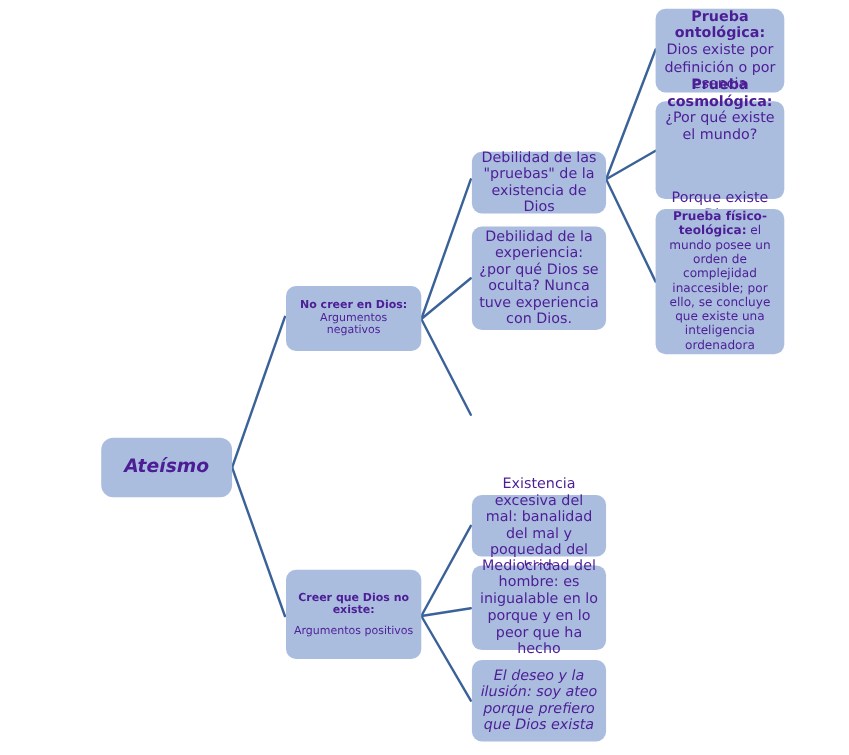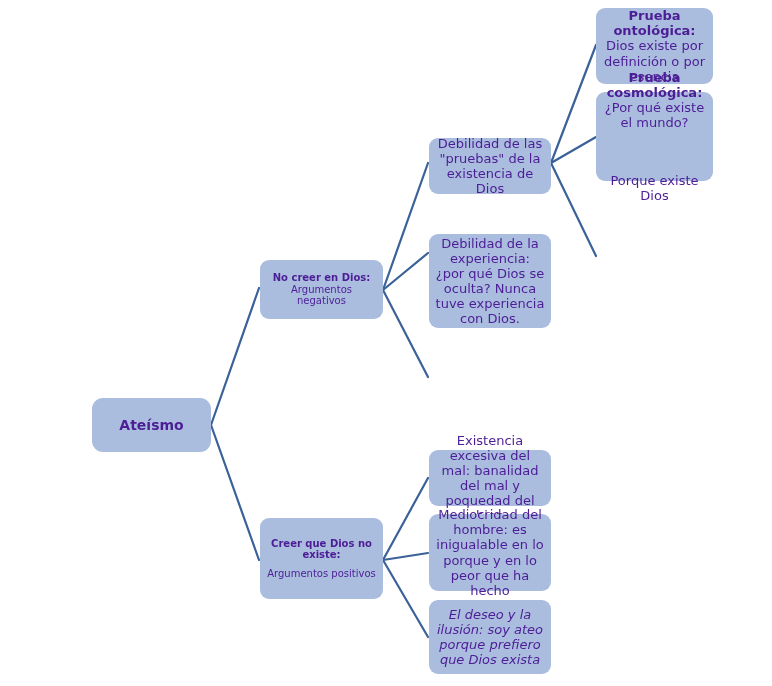--- a/index.html
+++ b/index.html
@@ -45,23 +45,24 @@
     width: 100%;
   }
   .node p + p {
     margin-top: 7px;
     text-align: center;
   }
   .node b {
     font-weight: bold;
   }
   .n-root {
-    font-size: 14px;
+    font-size: 17px;
     font-weight: bold;
     border-radius: 11px;
+    font-style: italic;
   }
   .n-l2 {
     font-size: 10px;
   }
   .n-l3 {
     font-size: 13px;
   }
   .n-l4 {
     font-size: 13px;
   }
@@ -104,34 +105,37 @@
 
   <div class="node n-l2" style="left:260px; top:518px; width:123px; height:81px;">
     <p><b>Creer que Dios no existe:</b></p>
     <p>Argumentos positivos</p>
   </div>
 
   <div class="node n-l3" style="left:429px; top:138px; width:122px; height:56px;">
     <p>Debilidad de las "pruebas" de la existencia de Dios</p>
   </div>
 
-  <div class="node n-l3" style="left:429px; top:206px; width:122px; height:94px;margin-top:28px;">
+  <div class="node n-l3" style="left:429px; top:206px; width:122px; height:94px;">
     <p>Debilidad de la experiencia: ¿por qué Dios se oculta? Nunca tuve experiencia con Dios.</p>
   </div>
 
 
   <div class="node n-l4" style="left:596px; top:8px; width:117px; height:76px;">
     <p><b>Prueba ontológica:</b><span> Dios existe por definición o por esencia</span></p>
   </div>
 
   <div class="node n-l4" style="left:596px; top:92px; width:117px; height:89px;gap:36px;">
     <p><b>Prueba cosmológica:</b><span> ¿Por qué existe el mundo?</span></p>
     <p>Porque existe Dios</p>
   </div>
 
+  <div class="node n-small" style="left:596px; top:190px; width:117px; height:132px;">
+    <p><b>Prueba físico-teológica:</b><span> el mundo posee un orden de complejidad inaccesible; por ello, se concluye que existe una inteligencia ordenadora</span></p>
+  </div>
 
   <div class="node n-l3" style="left:429px; top:450px; width:122px; height:56px;">
     <p>Existencia excesiva del mal: banalidad del mal y poquedad del bien</p>
   </div>
 
   <div class="node n-l3" style="left:429px; top:514px; width:122px; height:77px;">
     <p>Mediocridad del hombre: es inigualable en lo porque y en lo peor que ha hecho</p>
   </div>
 
   <div class="node n-l3" style="left:429px; top:600px; width:122px; height:74px;font-style:italic;">

